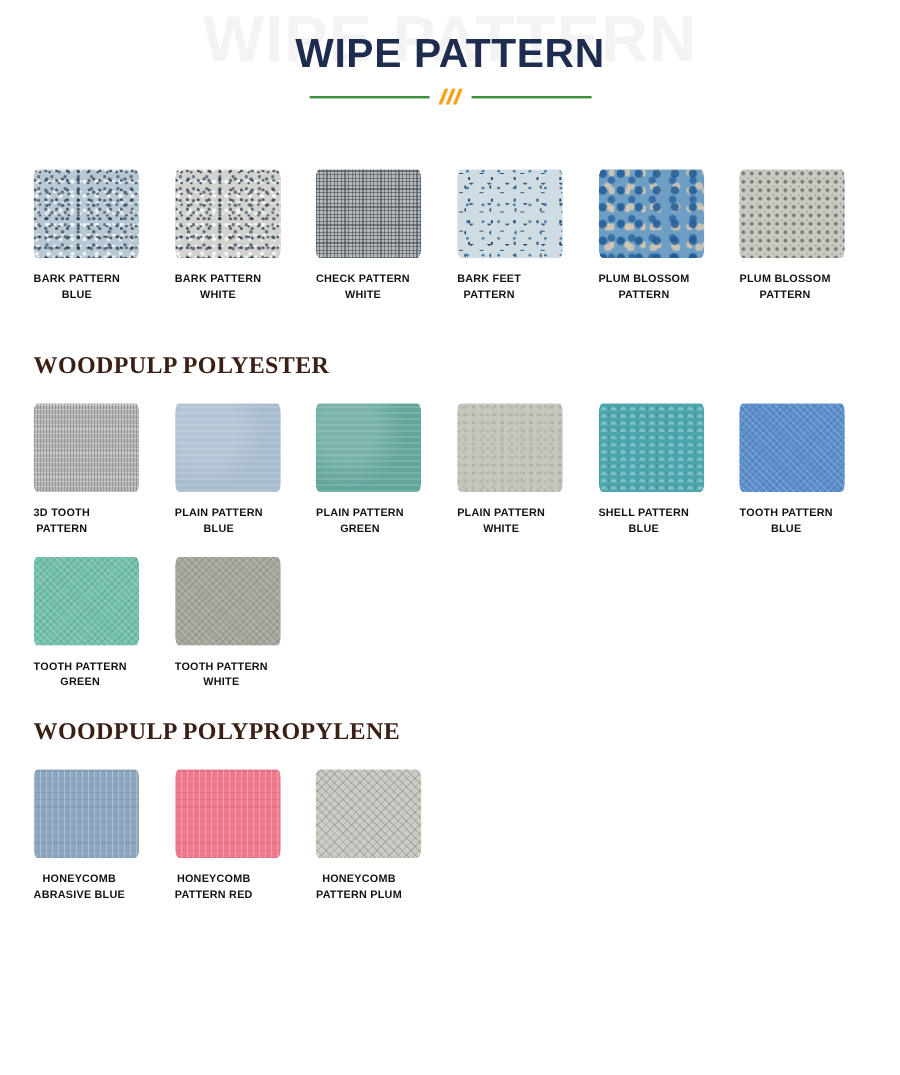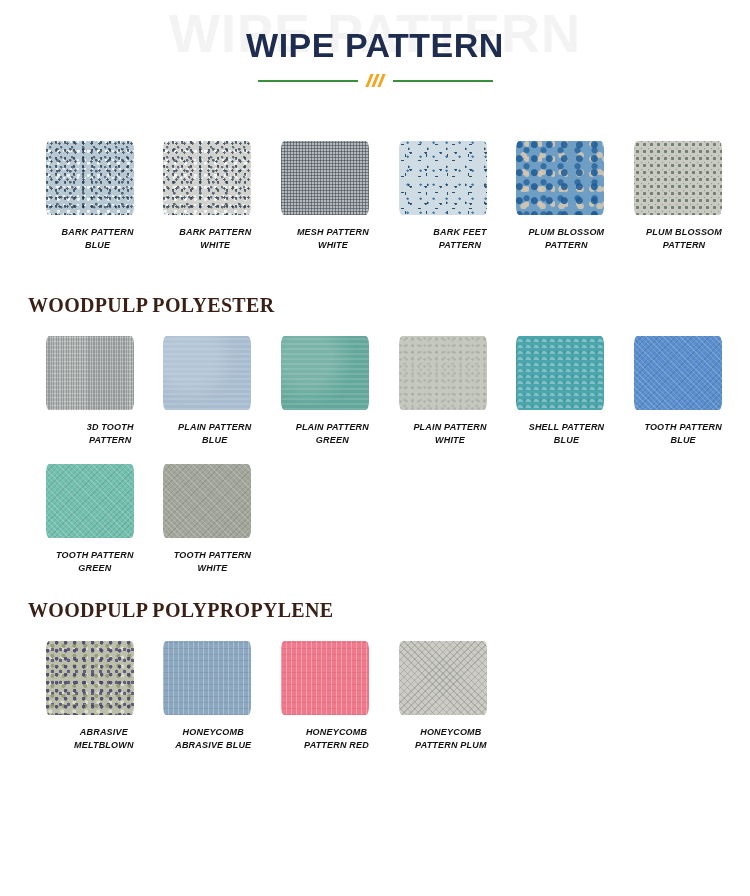--- a/index.html
+++ b/index.html
@@ -77,22 +77,21 @@
 
   .grid {
     display: grid;
     grid-template-columns: repeat(6, 1fr);
     column-gap: 12px;
     row-gap: 14px;
   }
   .cell {
     display: flex;
     flex-direction: column;
-    align-items: flex-end;
-    font-style: italic;
+    align-items: flex-start;
   }
 
   
   .swatch {
     width: 88px; height: 74px;
     position: relative;
     overflow: hidden;
     border-radius: 3px/8px;
     -webkit-mask-image: radial-gradient(125% 108% at 50% 50%, #000 78%, transparent 100%);
             mask-image: radial-gradient(125% 108% at 50% 50%, #000 78%, transparent 100%);
@@ -245,21 +244,21 @@
             <div>WHITE</div>
           </div>
         </div>
         <div class="cell">
           <div class="swatch-wrap">
             <div class="swatch" style="background: rgb(181, 185, 187);">
               <div class="tex tex-checks"></div>
             </div>
           </div>
           <div class="label">
-            <div>MESH PATTERN</div>
+            <div>CHECK PATTERN</div>
             <div>WHITE</div>
           </div>
         </div>
         <div class="cell">
           <div class="swatch-wrap">
             <div class="swatch" style="background: rgb(207, 220, 228);">
               <div class="tex tex-crow"></div>
             </div>
           </div>
           <div class="label">
@@ -382,31 +381,20 @@
             <div>WHITE</div>
           </div>
         </div>
       </div>
     </div>
     <div class="section sec-3">
       <div class="section-title">WOODPULP POLYPROPYLENE</div>
       <div class="grid">
         <div class="cell">
           <div class="swatch-wrap">
-            <div class="swatch" style="background: rgb(188, 192, 171);">
-              <div class="tex tex-abrasive"></div>
-            </div>
-          </div>
-          <div class="label">
-            <div>ABRASIVE</div>
-            <div>MELTBLOWN</div>
-          </div>
-        </div>
-        <div class="cell">
-          <div class="swatch-wrap">
             <div class="swatch" style="background: rgb(140, 167, 192);">
               <div class="tex tex-honeycomb"></div>
             </div>
           </div>
           <div class="label">
             <div>HONEYCOMB</div>
             <div>ABRASIVE BLUE</div>
           </div>
         </div>
         <div class="cell">

